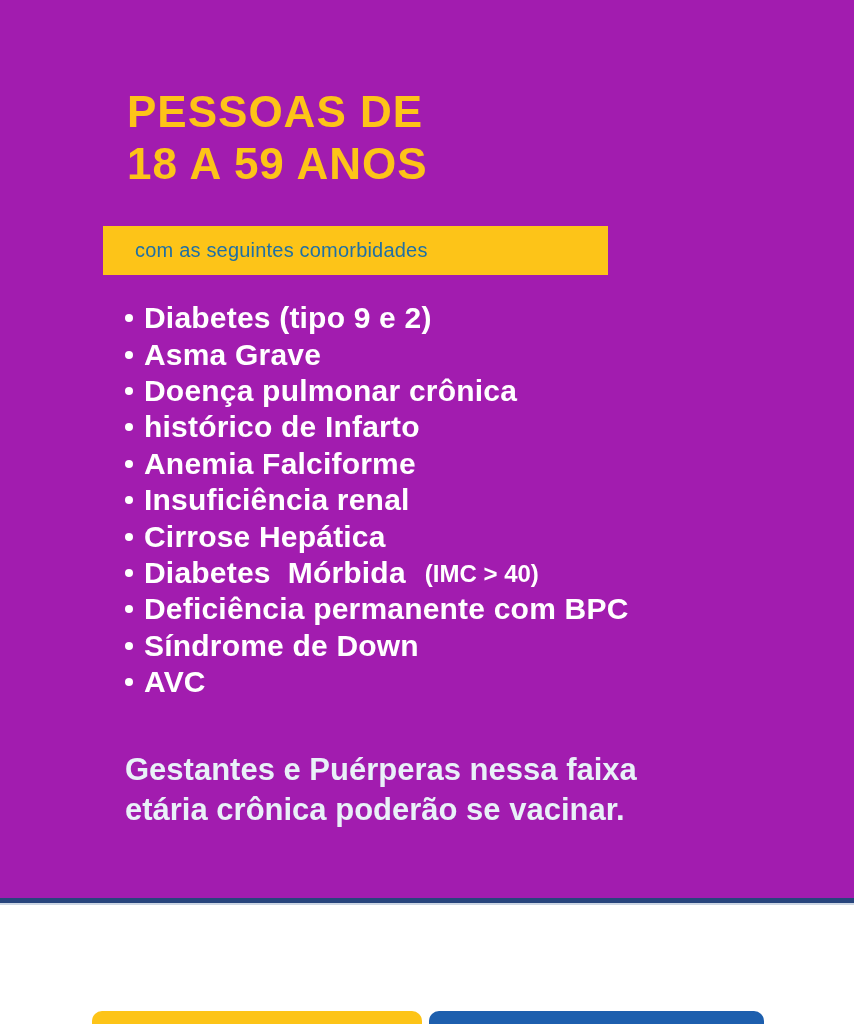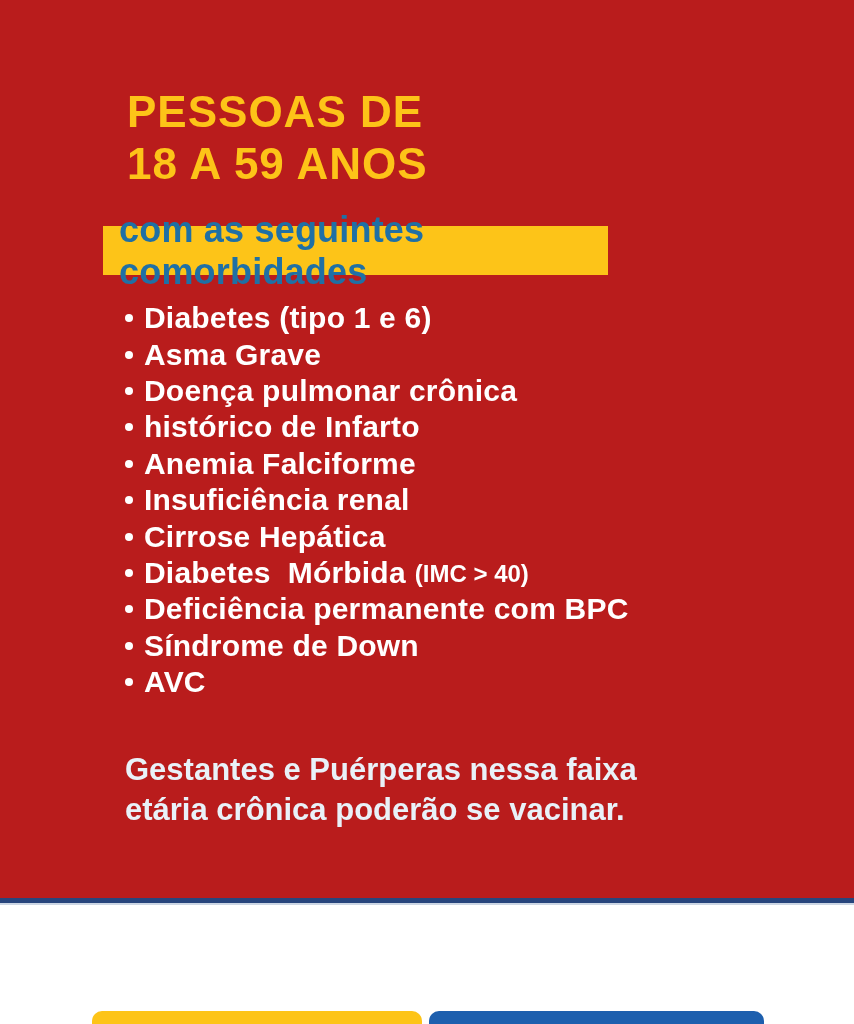--- a/index.html
+++ b/index.html
@@ -3,50 +3,50 @@
 <meta charset="utf-8">
 <style>
   html,body{margin:0;padding:0;background:#ffffff;}
   .poster{
     position:relative;width:854px;height:1024px;overflow:hidden;
     background:#ffffff;font-family:"Liberation Sans","DejaVu Sans",sans-serif;
   }
   
   .navy-panel{
     position:absolute;left:0;top:0;width:854px;height:898px;
-    background:#b91c1c;overflow:hidden;
+    background:#a21caf;overflow:hidden;
     border-bottom:5px solid #27457c;
     box-shadow:0 7px 0 #ccd6e4;
   }
   .virus{position:absolute;pointer-events:none;}
   .virus-right{left:620px;top:140px;width:570px;height:570px;}
   .virus-left{left:-114px;top:659px;width:212px;height:212px;transform:scaleX(-1) rotate(8deg);}
   .title{
     position:absolute;left:127px;top:86px;
     color:#fdc418;font-size:44px;font-weight:800;line-height:52px;letter-spacing:1px;
   }
   .banner{
     position:absolute;left:103px;top:226px;width:505px;height:49px;
     background:#fdc418;display:flex;align-items:center;
   }
   .banner-label{
-    padding-left:16px;color:#1f70a5;font-size:36px;font-weight:700;letter-spacing:0.2px;
+    padding-left:32px;color:#1f70a5;font-size:20px;font-weight:400;letter-spacing:0.2px;
   }
   .list{
     position:absolute;left:125px;top:300px;margin:0;padding:0;list-style:none;
   }
   .item{
     display:flex;align-items:center;height:36.4px;color:#ffffff;
   }
   .dot{
     width:8px;height:8px;border-radius:50%;background:#ffffff;
     margin-right:11px;flex:0 0 auto;
   }
   .item-label{font-size:30px;font-weight:700;letter-spacing:0.2px;white-space:pre;}
-  .item-suffix{font-size:24px;font-weight:700;margin-left:9px;padding-top:3px;}
+  .item-suffix{font-size:24px;font-weight:700;margin-left:19px;padding-top:3px;}
   .note{
     position:absolute;left:125px;top:750px;
     color:#e9f1f8;font-size:31px;font-weight:700;line-height:40px;
   }
   
   .footer{position:absolute;left:0;top:905px;width:854px;height:119px;background:#ffffff;}
   
   .pill{position:absolute;bottom:0;height:13px;border-radius:10px 10px 0 0;}
   .pill-yellow{left:92px;width:330px;background:#fdc418;}
   .pill-blue{left:429px;width:335px;background:#1d5fae;}
@@ -110,21 +110,21 @@
       <div>18 A 59 ANOS</div>
     </div>
 
     <div class="banner">
       <span class="banner-label">com as seguintes comorbidades</span>
     </div>
 
     <ul class="list">
         <li class="item">
           <span class="dot"></span>
-          <span class="item-label">Diabetes (tipo 1 e 6)</span>
+          <span class="item-label">Diabetes (tipo 9 e 2)</span>
         </li>
         <li class="item">
           <span class="dot"></span>
           <span class="item-label">Asma Grave</span>
         </li>
         <li class="item">
           <span class="dot"></span>
           <span class="item-label">Doença pulmonar crônica</span>
         </li>
         <li class="item">

